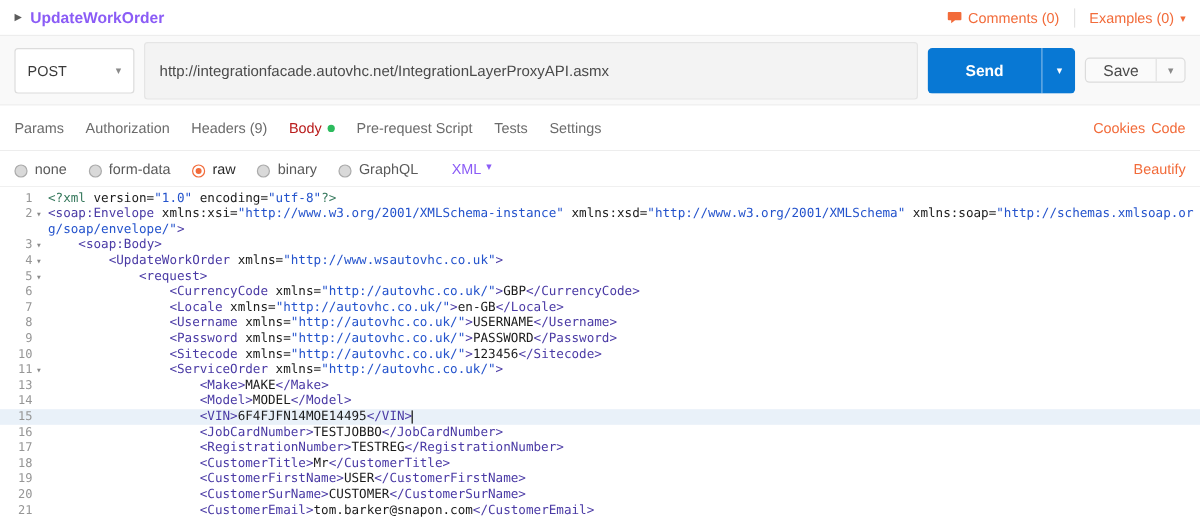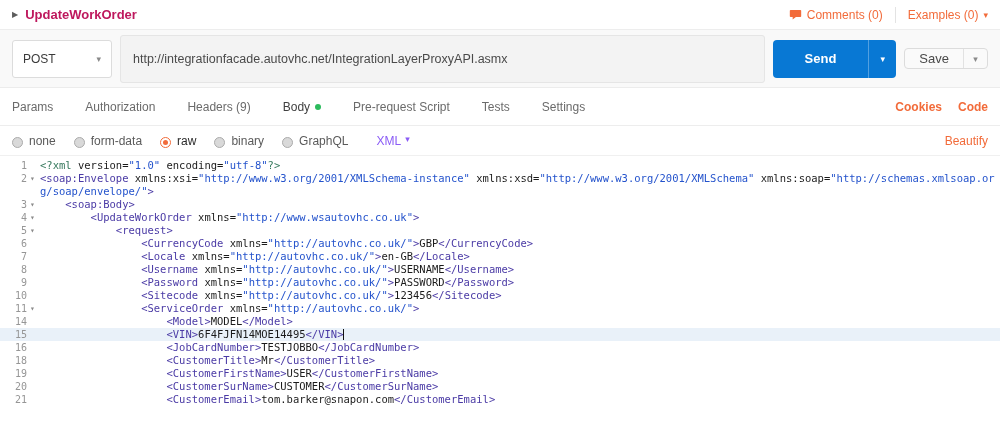--- a/index.html
+++ b/index.html
@@ -3,21 +3,21 @@
 <meta charset="utf-8">
 <style>
   * { box-sizing: border-box; margin: 0; padding: 0; }
   html,body { width:1000px; height:438px; overflow:hidden; background:#fff;
               font-family:"Liberation Sans", sans-serif; }
 
   
   .topbar { height:30px; display:flex; align-items:center; padding:0 12px;
             border-bottom:1px solid #ededed; background:#fff; }
   .caret-right { font-size:8px; color:#5c5c5c; margin-right:7px; }
-  .req-title { font-size:13px; font-weight:bold; color:#be185d; }
+  .req-title { font-size:13px; font-weight:bold; color:#8b5cf6; }
   .topbar-right { margin-left:auto; display:flex; align-items:center; gap:12px;padding-left:33px; }
   .orange-link { color:#f26b3a; font-size:12px; display:flex; align-items:center;
                  gap:5px; cursor:pointer; }
   .vdiv { width:1px; height:16px; background:#e3e3e3; }
   .chev { font-size:9px; }
 
   
   .reqrow { height:58px; display:flex; align-items:center; gap:8px;
             padding:0 12px 0 12px; background:#f9f9f9; border-bottom:1px solid #ececec; }
   .method-select { width:100px; height:38px; background:#fff; border:1px solid #dcdcdc;
@@ -37,26 +37,26 @@
   .save-group { display:flex; height:21px; flex:none; border:1px solid #dcdcdc;
                 border-radius:4px; overflow:hidden; background:#fafafa; }
   .save-main { color:#4a4a4a; font-size:13px; display:flex; align-items:center;
                padding:0 14px; cursor:pointer; }
   .save-chev { color:#8a8a8a; width:24px; display:flex; align-items:center;
                justify-content:center; border-left:1px solid #e2e2e2; cursor:pointer; }
 
   
   .tabsrow { height:38px; display:flex; align-items:center; padding:0 12px;
              border-bottom:1px solid #ededed; background:#fff; }
-  .tabs-list { display:flex; align-items:center; gap:32px; }
+  .tabs-list { display:flex; align-items:center; gap:18px; }
   .tab { font-size:12px; color:#6b6b6b; cursor:pointer; display:flex;
          align-items:center; gap:5px; }
-  .tab.active { color:#404040; }
+  .tab.active { color:#b91c1c; }
   .gdot { width:6px; height:6px; border-radius:50%; background:#2cbb5d; }
-  .tabs-right { margin-left:auto; display:flex; align-items:flex-start; gap:16px;font-weight:bold; }
+  .tabs-right { margin-left:auto; display:flex; align-items:flex-start; gap:5px; }
 
   
   .moderow { height:30px; display:flex; align-items:center; gap:18px;
              padding:0 12px; background:#fff; border-bottom:1px solid #f0f0f0; }
   .mode { display:flex; align-items:flex-end; gap:6px; font-size:12px; color:#5a5a5a;
           cursor:pointer; }
   .mode.sel { color:#2a2a2a; }
   .radio { width:11px; height:11px; border-radius:50%; background:#d9d9d9;
            border:1px solid #ababab; flex:none; }
   .radio.sel { background:#fff; border:1px solid #f26b3a; }
@@ -261,20 +261,27 @@
       </div>
       <div class="ed-row">
         <div class="gut">
           <span class="num">11</span>
           <span class="fold">▾</span>
         </div>
         <div class="code">                <span class="tk-tag">&lt;ServiceOrder</span> xmlns=<span class="tk-str">"http://autovhc.co.uk/"</span><span class="tk-tag">&gt;</span></div>
       </div>
       <div class="ed-row">
         <div class="gut">
+          <span class="num">13</span>
+          <span class="fold"></span>
+        </div>
+        <div class="code">                    <span class="tk-tag">&lt;Make</span><span class="tk-tag">&gt;</span>MAKE<span class="tk-tag">&lt;/Make</span><span class="tk-tag">&gt;</span></div>
+      </div>
+      <div class="ed-row">
+        <div class="gut">
           <span class="num">14</span>
           <span class="fold"></span>
         </div>
         <div class="code">                    <span class="tk-tag">&lt;Model</span><span class="tk-tag">&gt;</span>MODEL<span class="tk-tag">&lt;/Model</span><span class="tk-tag">&gt;</span></div>
       </div>
       <div class="ed-row active">
         <div class="gut">
           <span class="num">15</span>
           <span class="fold"></span>
         </div>
@@ -282,20 +289,27 @@
       </div>
       <div class="ed-row">
         <div class="gut">
           <span class="num">16</span>
           <span class="fold"></span>
         </div>
         <div class="code">                    <span class="tk-tag">&lt;JobCardNumber</span><span class="tk-tag">&gt;</span>TESTJOBBO<span class="tk-tag">&lt;/JobCardNumber</span><span class="tk-tag">&gt;</span></div>
       </div>
       <div class="ed-row">
         <div class="gut">
+          <span class="num">17</span>
+          <span class="fold"></span>
+        </div>
+        <div class="code">                    <span class="tk-tag">&lt;RegistrationNumber</span><span class="tk-tag">&gt;</span>TESTREG<span class="tk-tag">&lt;/RegistrationNumber</span><span class="tk-tag">&gt;</span></div>
+      </div>
+      <div class="ed-row">
+        <div class="gut">
           <span class="num">18</span>
           <span class="fold"></span>
         </div>
         <div class="code">                    <span class="tk-tag">&lt;CustomerTitle</span><span class="tk-tag">&gt;</span>Mr<span class="tk-tag">&lt;/CustomerTitle</span><span class="tk-tag">&gt;</span></div>
       </div>
       <div class="ed-row">
         <div class="gut">
           <span class="num">19</span>
           <span class="fold"></span>
         </div>

